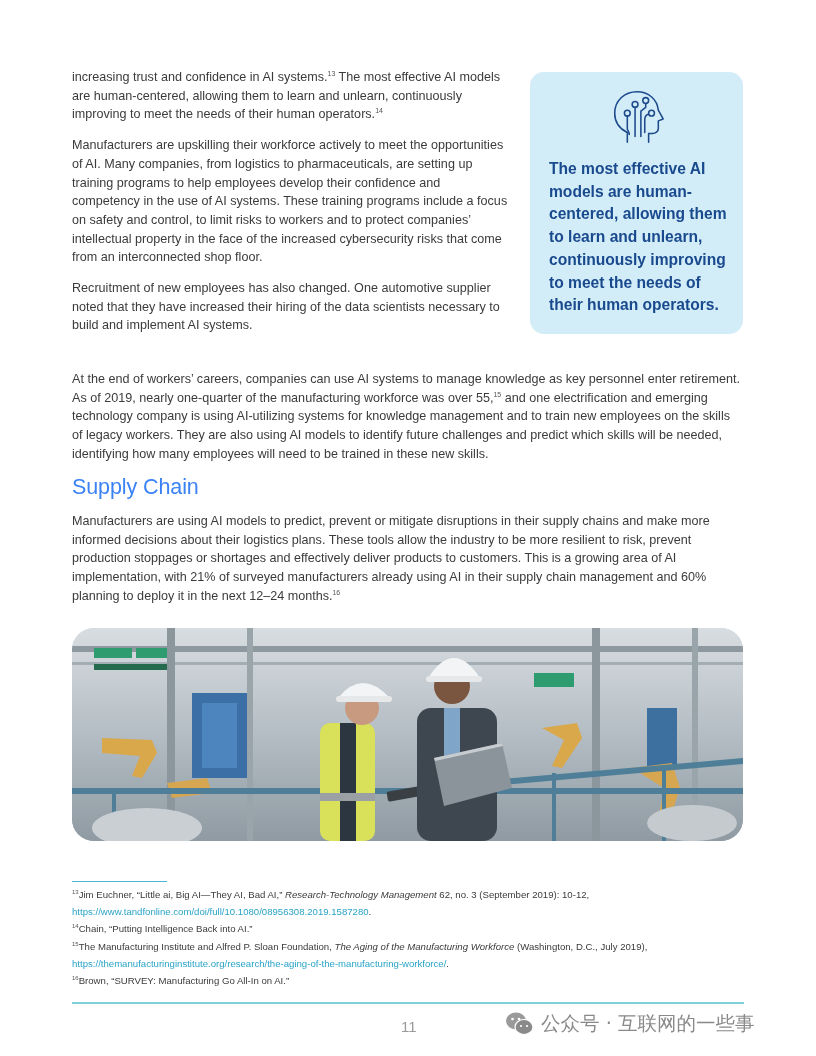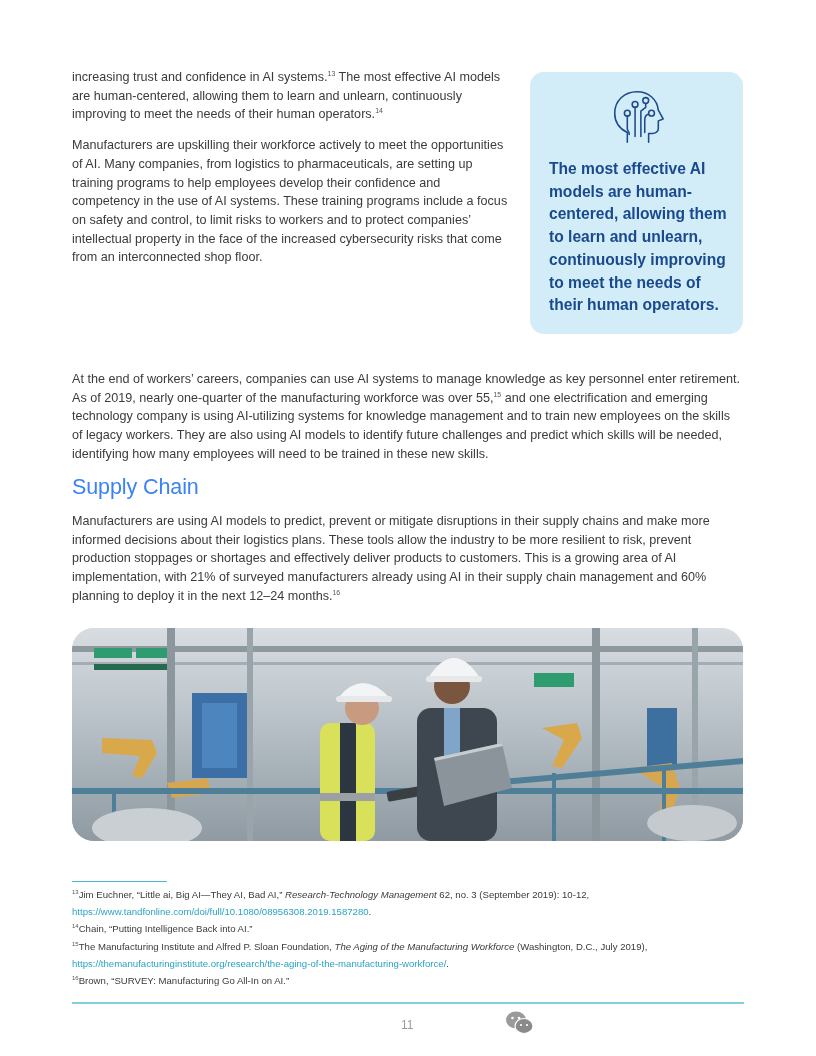--- a/index.html
+++ b/index.html
@@ -60,36 +60,37 @@
       position: absolute; left: 72px; top: 886px; width: 680px;
       font-size: 9.6px; line-height: 17.2px; color: #3b3b3b;
     }
     .footnotes sup { font-size: 6px; vertical-align: 4px; }
     .footnotes a { color: #2aa3c7; }
     .footer-rule {
       position: absolute; left: 72px; top: 1002px; width: 672px; height: 2px;
       background: #7fd0d8;
     }
     .page-number {
-      position: absolute; left: 401px; top: 1018px; font-size: 12px; color: #9a9a9a;
+      position: absolute; left: 401px; top: 1018px; font-size: 15px; color: #9a9a9a;
     }
     .watermark {
       position: absolute; left: 505px; top: 1010px; display: flex; align-items: center;
       gap: 6px; color: #8a8a8a; font-size: 19.5px;
       font-family: "DejaVu Sans", sans-serif;
     }
   </style>
 </head>
 <body>
 
 <div class="col-left body-text">
   <p>
     <span>increasing trust and confidence in AI systems.</span><sup>13</sup><span> The most effective AI models are human-centered, allowing them to learn and unlearn, continuously improving to meet the needs of their human operators.</span><sup>14</sup>
   </p>
   <p>Manufacturers are upskilling their workforce actively to meet the opportunities of AI. Many companies, from logistics to pharmaceuticals, are setting up training programs to help employees develop their confidence and competency in the use of AI systems. These training programs include a focus on safety and control, to limit risks to workers and to protect companies’ intellectual property in the face of the increased cybersecurity risks that come from an interconnected shop floor.</p>
+  <p>Recruitment of new employees has also changed. One automotive supplier noted that they have increased their hiring of the data scientists necessary to build and implement AI systems.</p>
 </div>
 
 <div class="callout">
   <div class="icon-wrap">
     <svg width="62" height="62" viewBox="0 0 64 64" fill="none" stroke="#1d4a8c" stroke-width="1.6" stroke-linecap="round" stroke-linejoin="round">
       <path d="M22 58 V48 C14 44 9 37 9 28 C9 15 19 6 32 6 C44 6 53 14 54 25 L59 34 L54 36 L54 44 C54 47 51 49 48 49 L44 49 L44 58"></path>
       <circle cx="22" cy="28" r="3"></circle>
       <path d="M22 31 V44 C22 46 24 47 24 50"></path>
       <circle cx="30" cy="19" r="3"></circle>
       <path d="M30 22 V52"></path>
@@ -196,13 +197,14 @@
 <div class="page-number">11</div>
 <div class="watermark">
   <svg width="30" height="26" viewBox="0 0 30 26">
     <ellipse cx="11" cy="10" rx="10" ry="8.5" fill="#9a9a9a"></ellipse>
     <ellipse cx="19" cy="16" rx="9" ry="7.5" fill="#8a8a8a" stroke="#fff" stroke-width="1.2"></ellipse>
     <circle cx="7.5" cy="8" r="1.3" fill="#fff"></circle>
     <circle cx="14" cy="8" r="1.3" fill="#fff"></circle>
     <circle cx="16" cy="15" r="1.1" fill="#fff"></circle>
     <circle cx="22" cy="15" r="1.1" fill="#fff"></circle>
   </svg>
+  <span>公众号 · 互联网的一些事</span>
 </div>
 
 </body></html>

